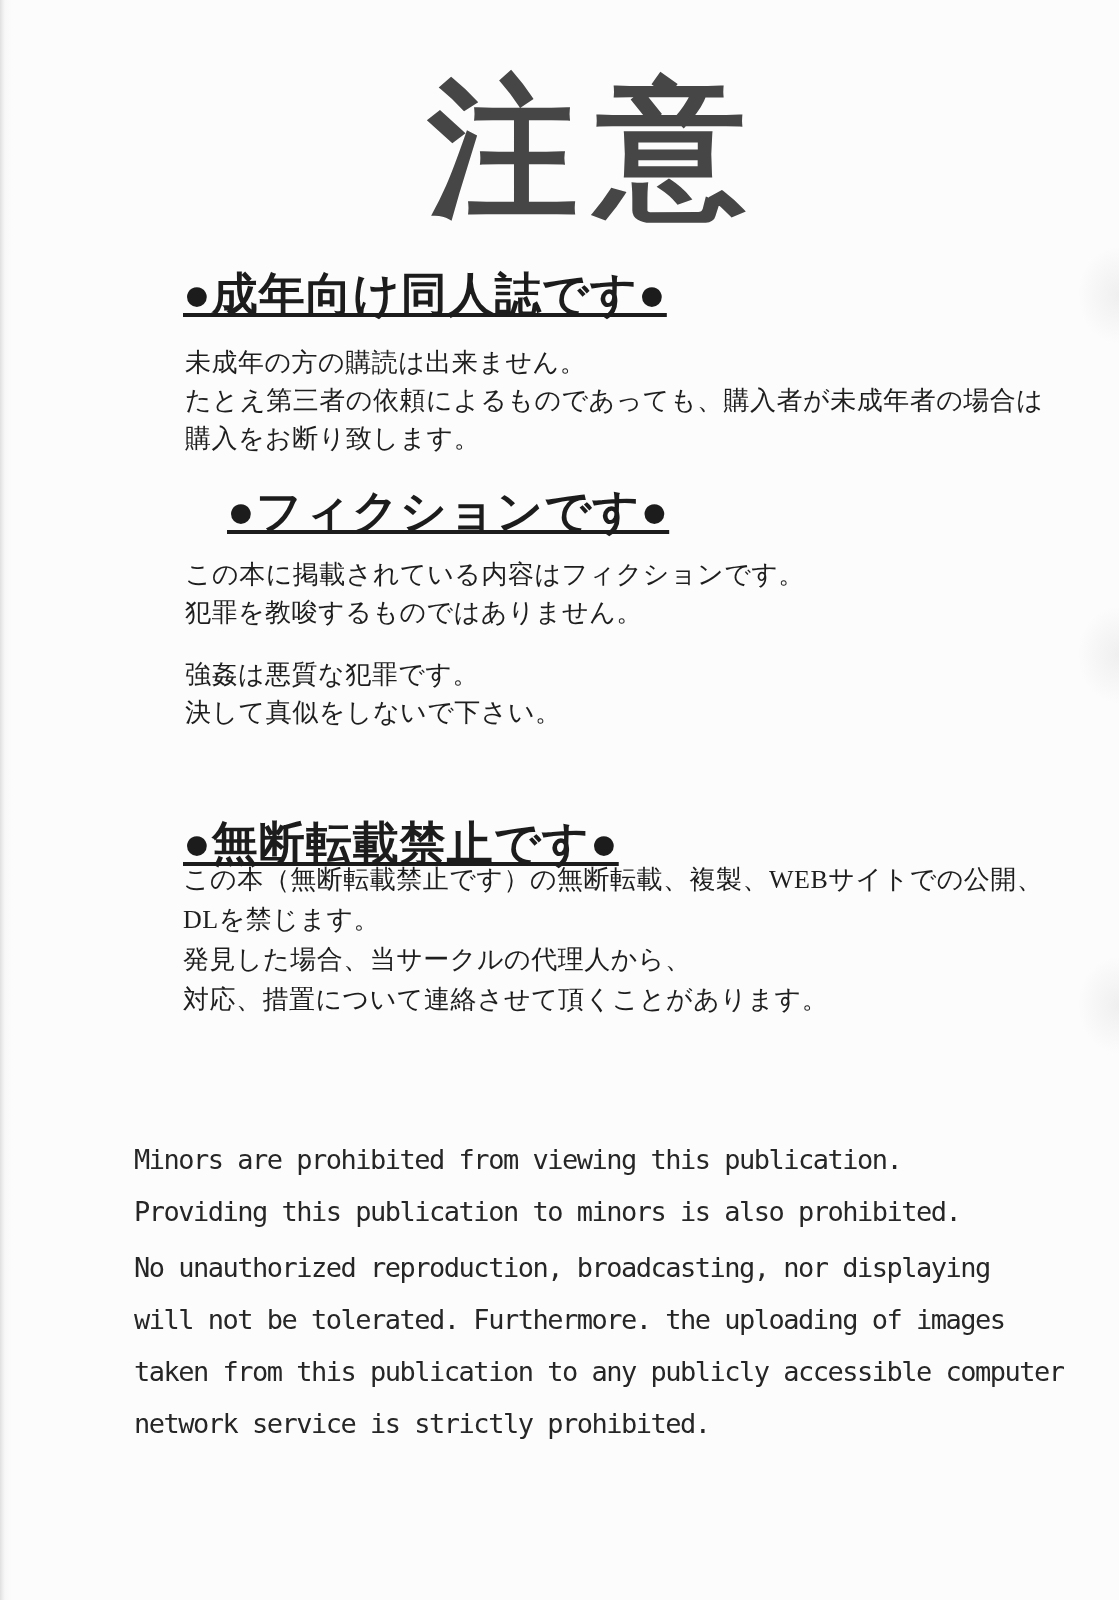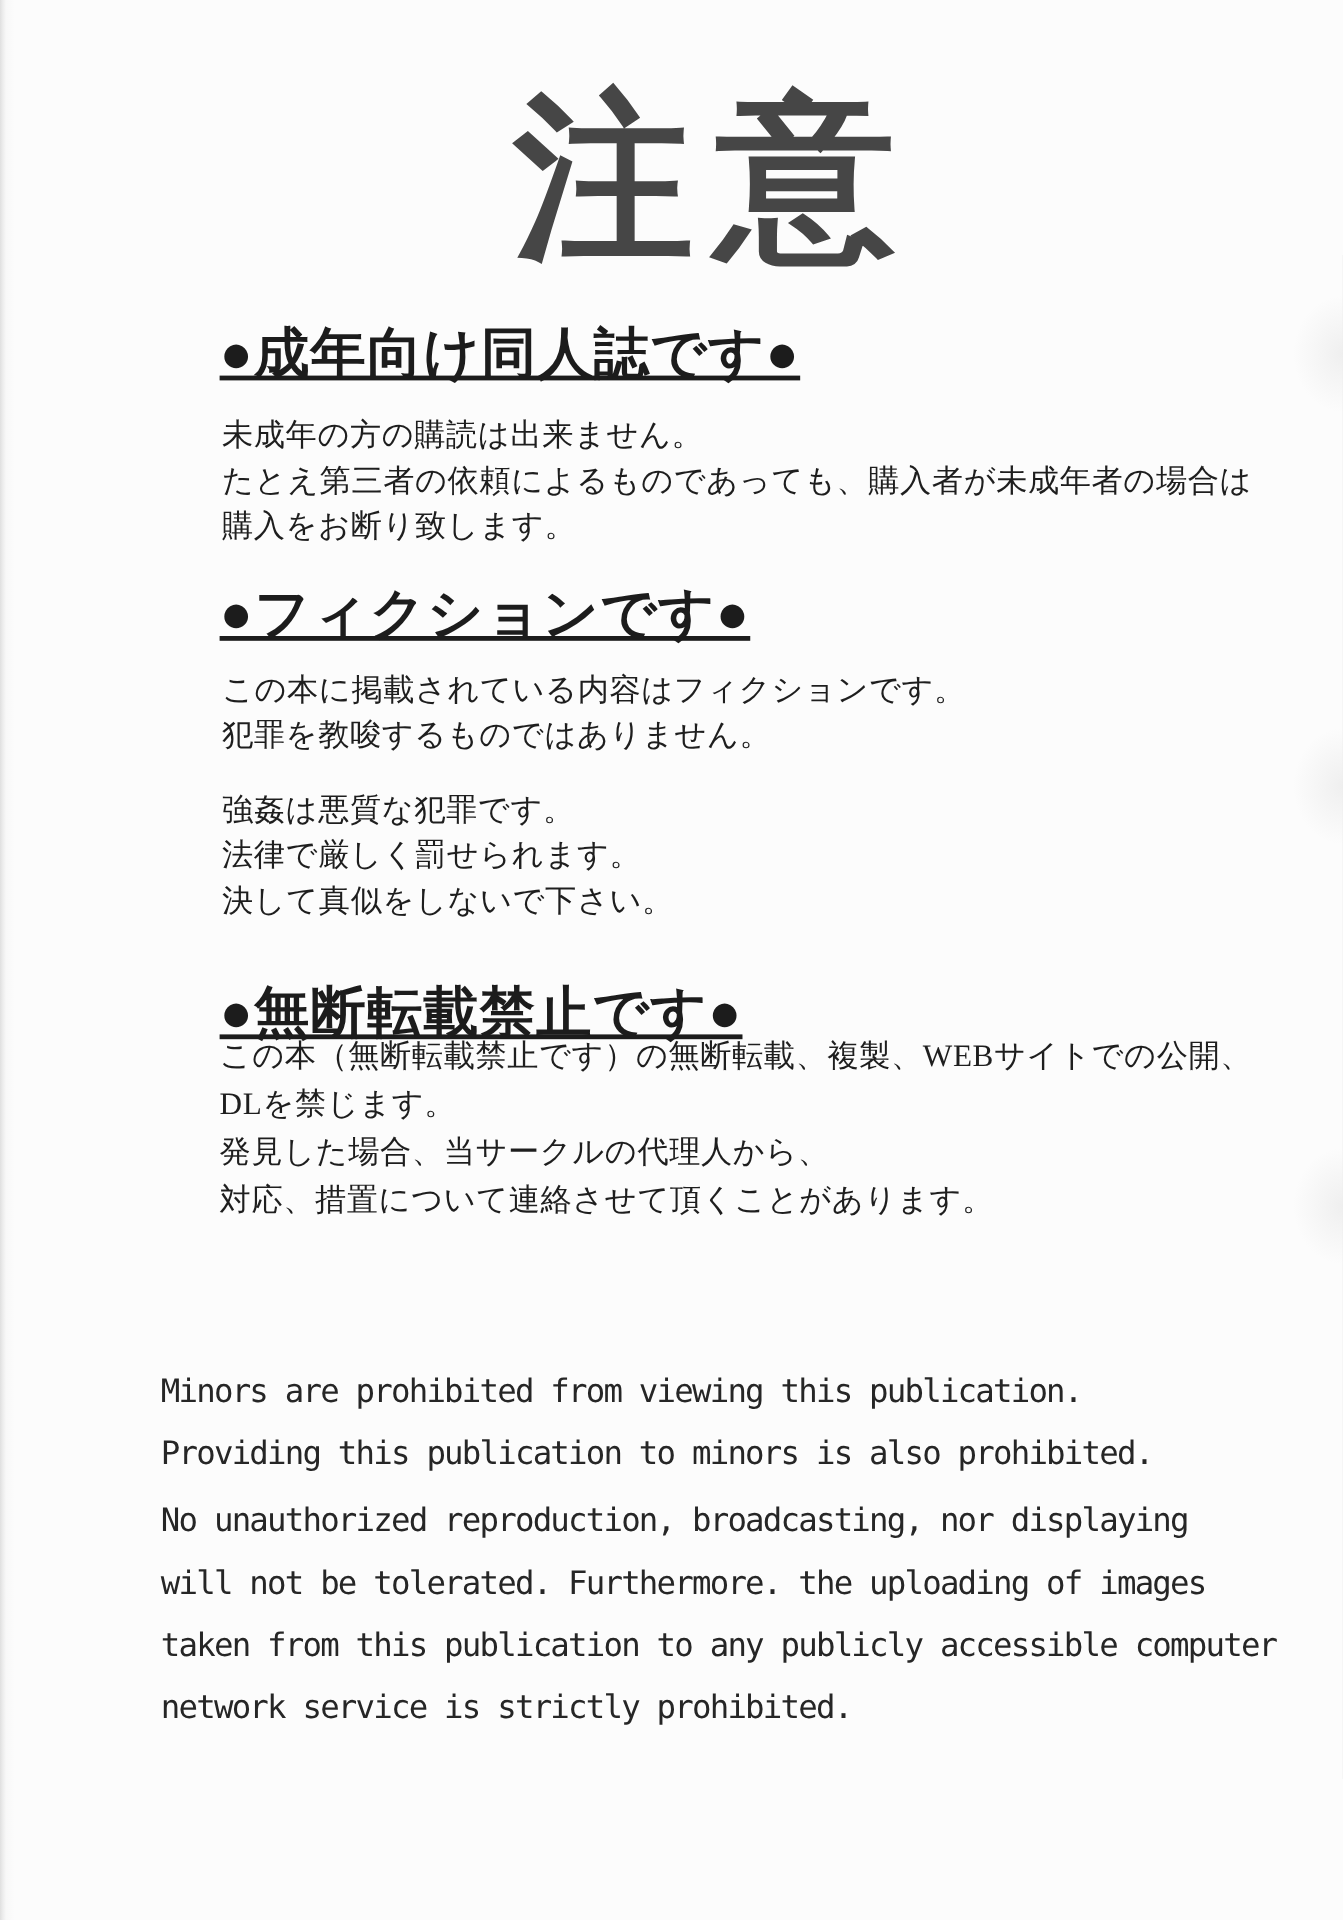--- a/index.html
+++ b/index.html
@@ -54,21 +54,21 @@
     font-family: "Liberation Serif", "DejaVu Serif", serif;
     font-weight: bold;
     font-size: 46px;
     line-height: 1.05;
     letter-spacing: 1px;
     color: #1c1c1c;
     white-space: nowrap;
     text-decoration: underline;
   }
   .h1 { top: 271px; }
-  .h2 { top: 488px; }
+  .h2 { top: 488px; margin-left: 44px; }
   .h3 { top: 820px; }
 
   .jp-block {
     position: absolute;
     left: 185px;
     font-family: "Liberation Serif", "DejaVu Serif", serif;
     font-weight: normal;
     font-size: 26px;
     line-height: 38px;
     letter-spacing: 0.5px;
@@ -112,21 +112,20 @@
     <div>購入をお断り致します。</div>
   </div>
 
   <div class="heading h2">●フィクションです●</div>
   <div class="jp-block p2">
     <div>この本に掲載されている内容はフィクションです。</div>
     <div>犯罪を教唆するものではありません。</div>
   </div>
   <div class="jp-block p3">
     <div>強姦は悪質な犯罪です。</div>
-    <div>法律で厳しく罰せられます。</div>
     <div>決して真似をしないで下さい。</div>
   </div>
 
   <div class="heading h3">●無断転載禁止です●</div>
   <div class="jp-block p4">
     <div>この本（無断転載禁止です）の無断転載、複製、WEBサイトでの公開、</div>
     <div>DLを禁じます。</div>
     <div>発見した場合、当サークルの代理人から、</div>
     <div>対応、措置について連絡させて頂くことがあります。</div>
   </div>

